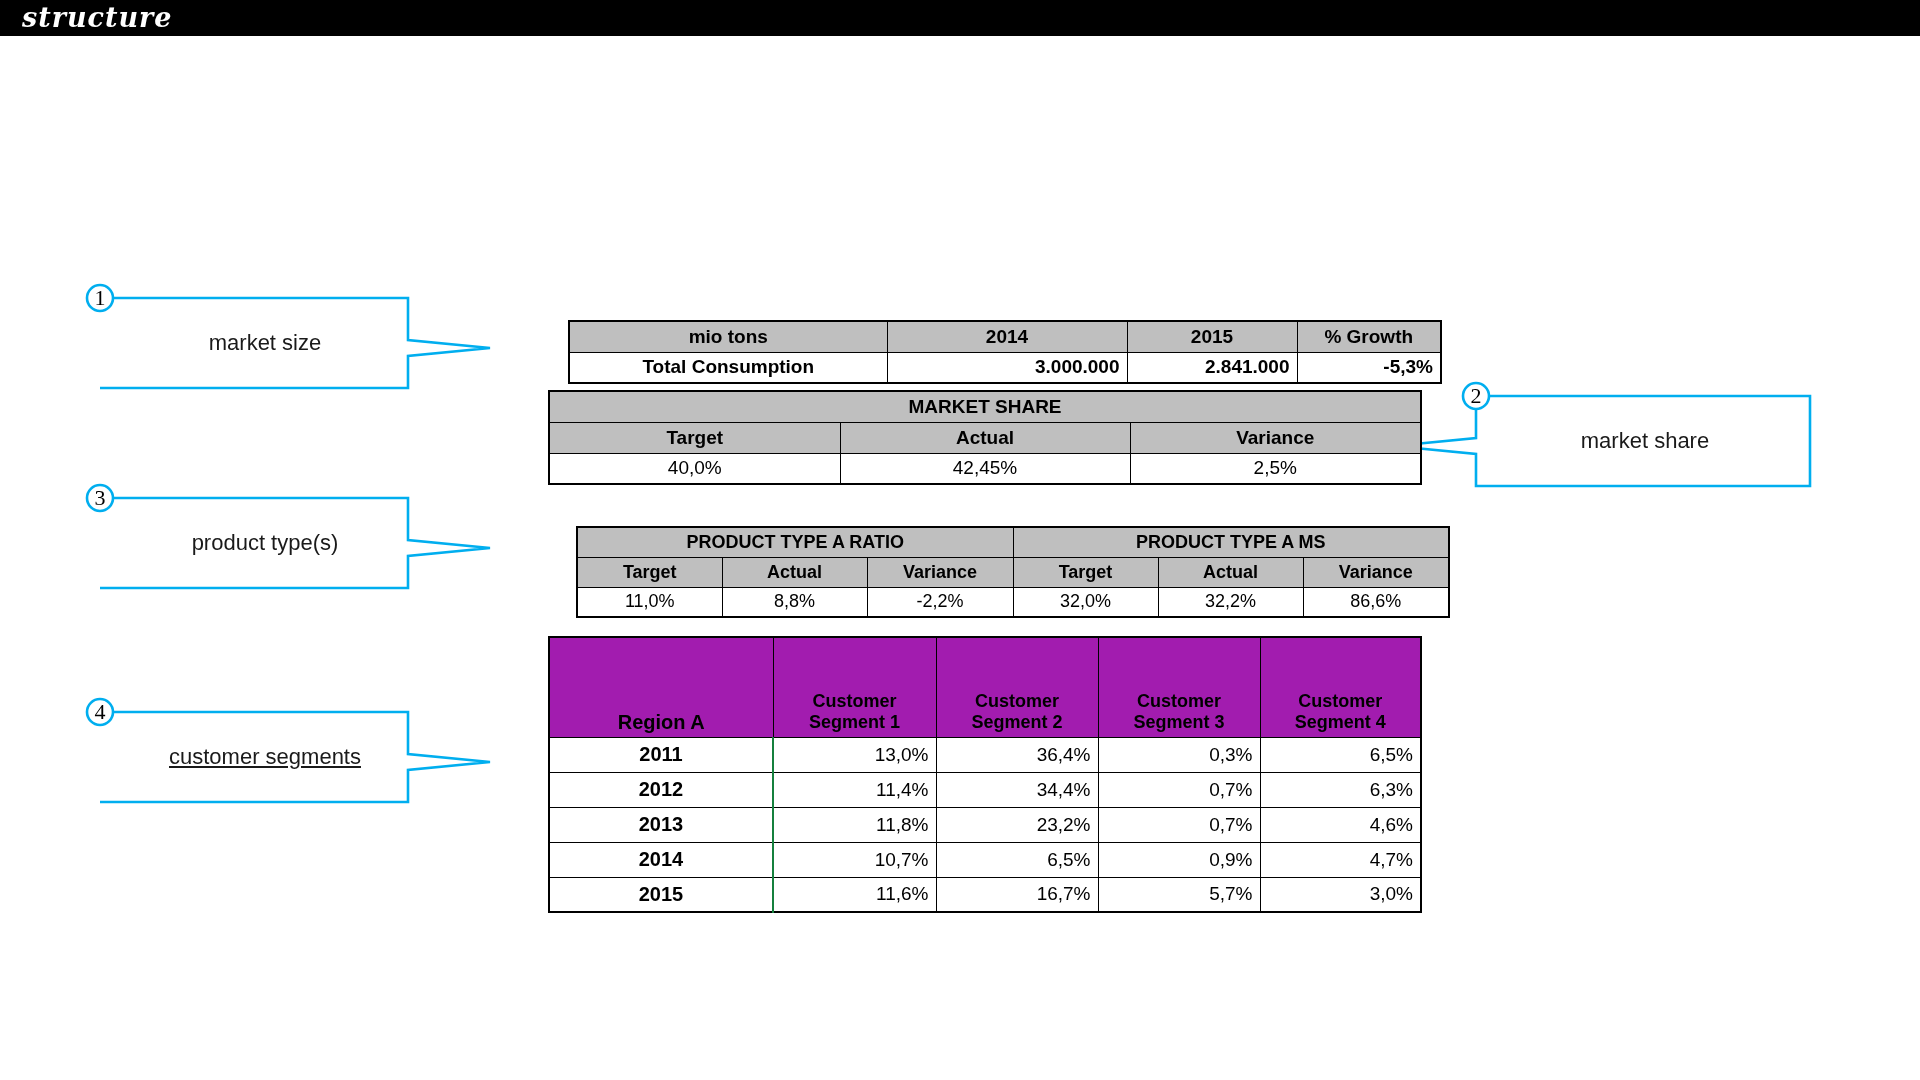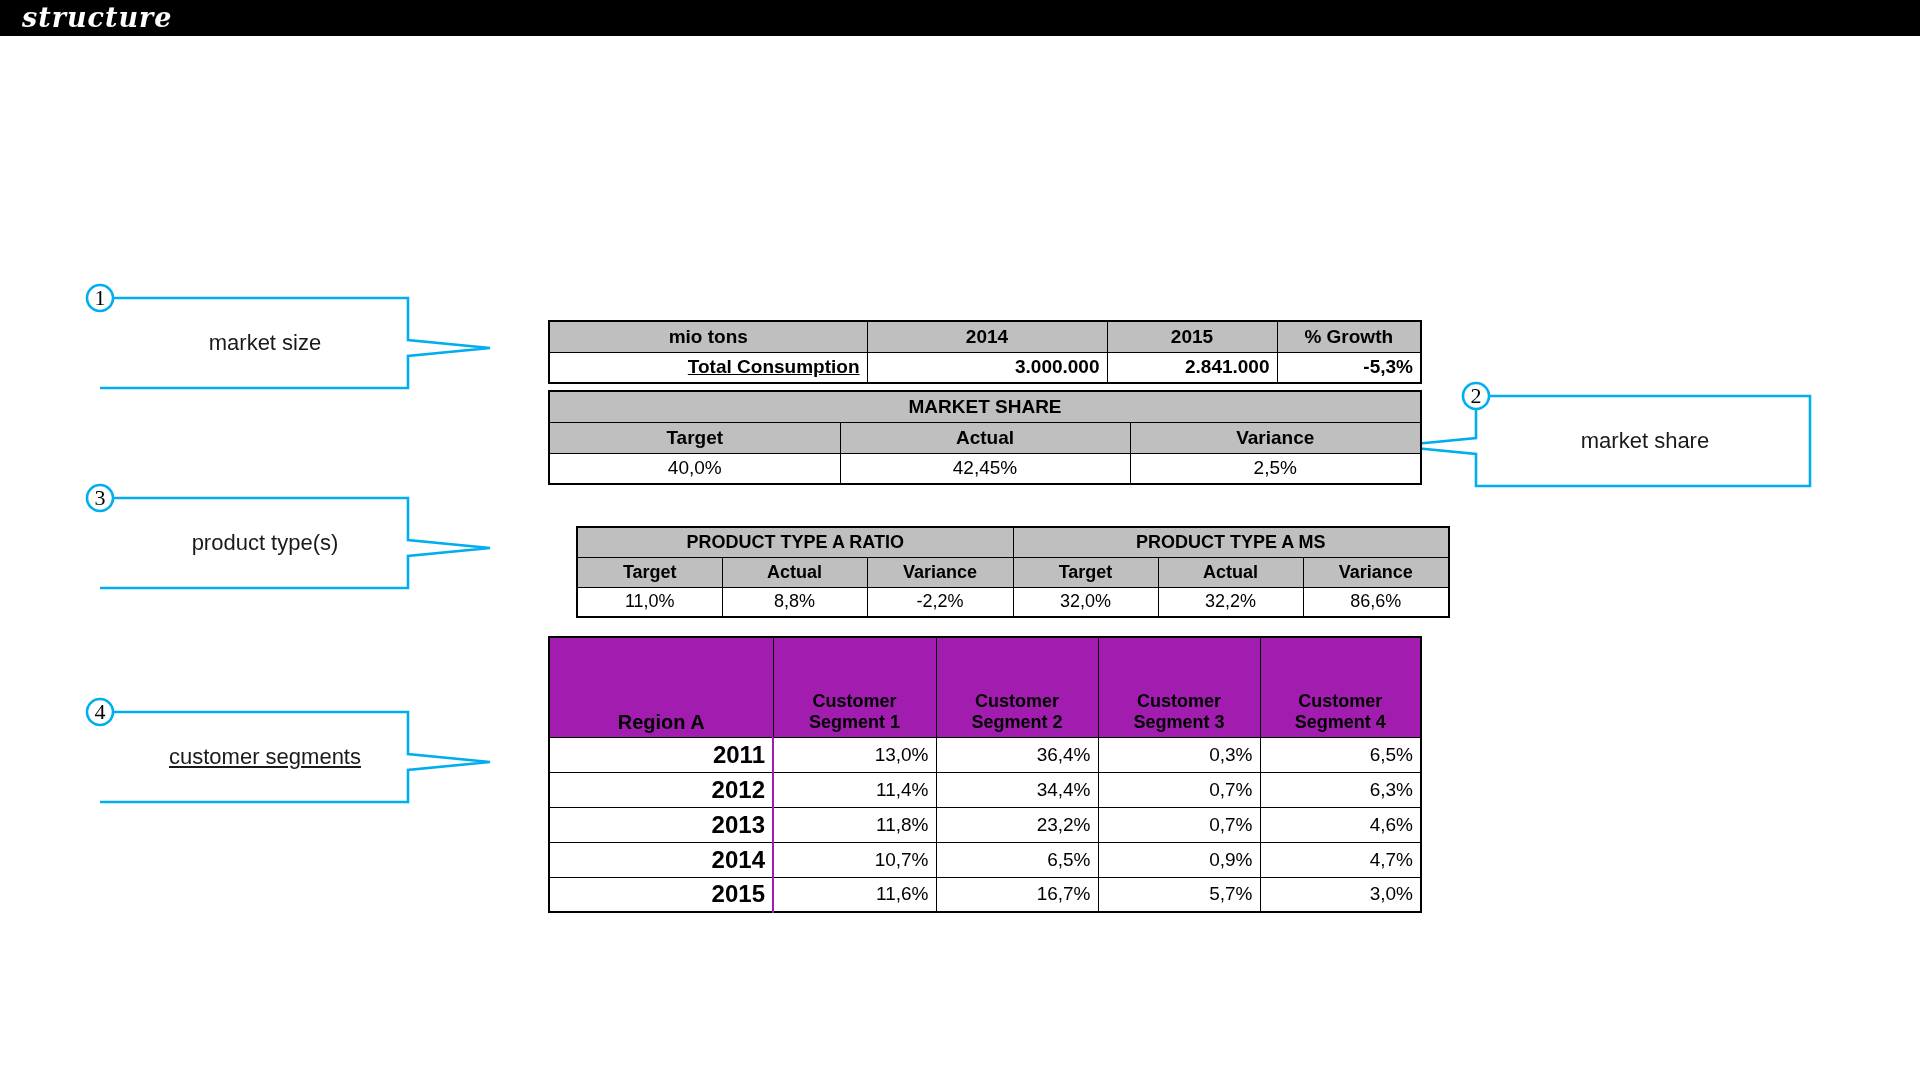--- a/index.html
+++ b/index.html
@@ -72,28 +72,27 @@
     font-weight: bold;
   }
   .val {
     background: #ffffff;
     text-align: right;
     font-weight: normal;
     font-size: 19px;
   }
   .lbl {
     background: #ffffff;
-    text-align: right;
+    text-align: center;
     font-weight: bold;
     font-size: 19px;
-    text-decoration: underline;
-  }
-
-  
-  #tbl-market-size { left: 548px; top: 284px; width: 872px; }
+  }
+
+  
+  #tbl-market-size { left: 568px; top: 284px; width: 872px; }
   #tbl-market-size td { height: 31px; }
 
   
   #tbl-market-share { left: 548px; top: 354px; width: 872px; }
   #tbl-market-share td { height: 31px; }
   #tbl-market-share .val { text-align: center; font-weight: normal; }
 
   
   #tbl-product-type { left: 576px; top: 490px; width: 872px; }
   #tbl-product-type td { height: 30px; font-size: 18px; }
@@ -110,24 +109,24 @@
     padding-bottom: 4px;
     font-size: 18px;
     line-height: 21px;
     white-space: pre-line;
   }
   #tbl-segments .seg-head.region {
     text-align: center;
     font-size: 20px;
   }
   #tbl-segments .yr {
-    text-align: right;
+    text-align: center;
     font-weight: bold;
-    font-size: 24px;
-    border-right: 2px solid #a21caf;
+    font-size: 20px;
+    border-right: 2px solid #15803d;
   }
   #tbl-segments .val { font-weight: normal; font-size: 19px; }
 
   
   .callout {
     position: absolute;
   }
   .callout svg { display: block; overflow: visible; }
   .callout-label {
     position: absolute;

